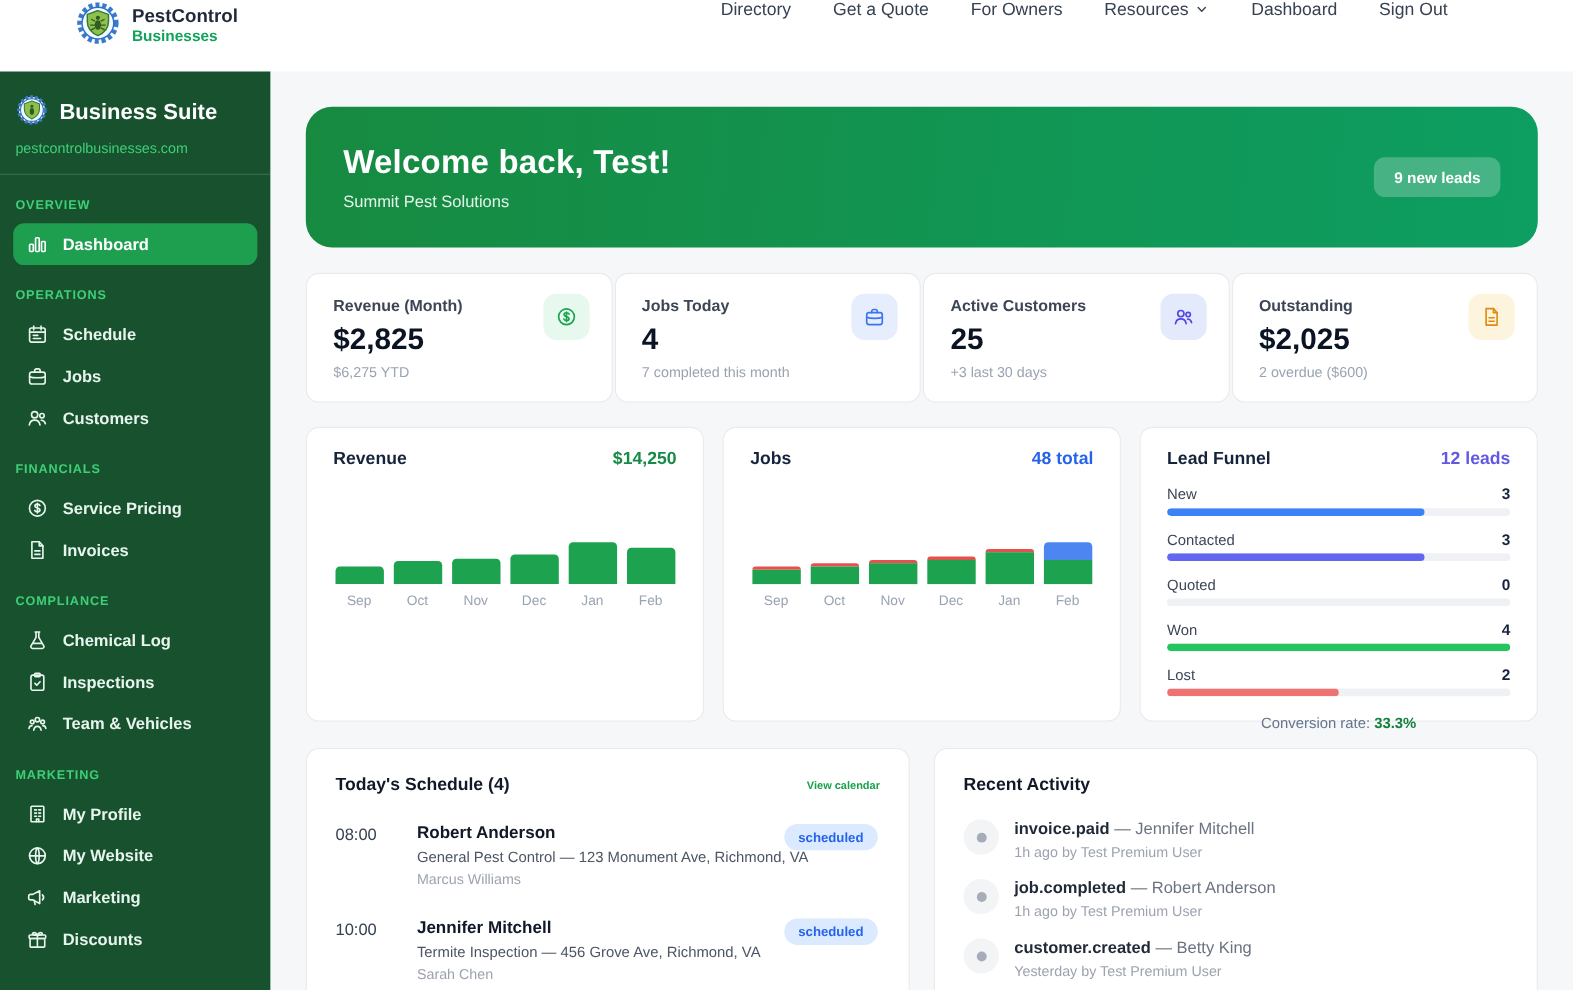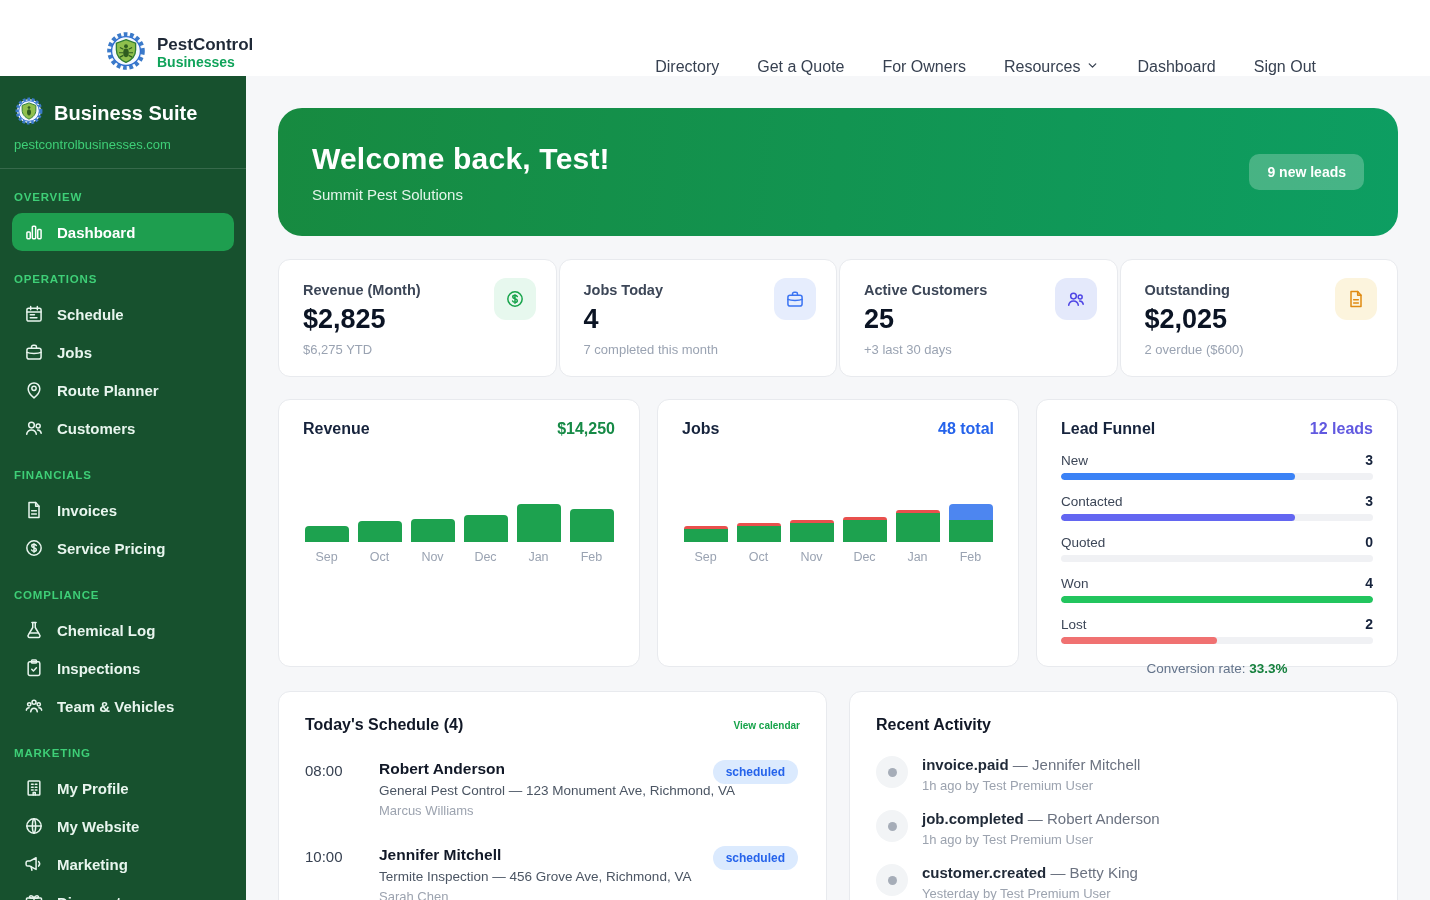--- a/index.html
+++ b/index.html
@@ -1,21 +1,21 @@
 <!DOCTYPE html>
 <html><head>
 <meta charset="utf-8">
 <style>
   * { margin:0; padding:0; box-sizing:border-box; }
   html,body { width:1430px; height:900px; overflow:hidden; background:#fff;
     font-family:"Liberation Sans", sans-serif; }
 
   
-  .topbar { height:65px; display:flex; align-items:flex-end; justify-content:space-between;
-    background:#fff; padding:0 48px 0 105px;margin-top:11px; }
+  .topbar { height:65px; display:flex; align-items:flex-start; justify-content:space-between;
+    background:#fff; padding:0 48px 0 68px; }
   .brand { display:flex; align-items:center; gap:10px; cursor:pointer; }
   .brand-text { line-height:1.1; }
   .brand-name { font-size:17px; font-weight:800; color:#1f2937; }
   .brand-sub { font-size:14px; font-weight:700; color:#10a35a; }
   .topnav { display:flex; align-items:center; gap:38px; margin-right:66px; }
   .topnav-link { font-size:16px; color:#374151; font-weight:500; cursor:pointer;
     display:flex; align-items:center; gap:6px; white-space:nowrap; }
   .topnav-link svg { margin-top:2px; }
 
   
@@ -198,55 +198,46 @@
             <svg width="20" height="20" viewBox="0 0 24 24" fill="none" stroke="currentColor" stroke-width="1.8" stroke-linecap="round" stroke-linejoin="round">
               <rect x="3.5" y="7.5" width="17" height="13" rx="2.5"></rect>
               <path d="M9 7.5V6a2 2 0 012-2h2a2 2 0 012 2v1.5M3.5 12.5c3.5 1.6 13.5 1.6 17 0"></path>
             </svg>
           </span>
           <span>Jobs</span>
         </div>
         <div class="side-item">
           <span class="ic">
             <svg width="20" height="20" viewBox="0 0 24 24" fill="none" stroke="currentColor" stroke-width="1.8" stroke-linecap="round" stroke-linejoin="round">
-              <path d="M12 21.5s-7-5.6-7-11a7 7 0 1114 0c0 5.4-7 11-7 11z"></path>
-              <circle cx="12" cy="10" r="2.6"></circle>
-            </svg>
-          </span>
-          <span>Route Planner</span>
-        </div>
-        <div class="side-item">
-          <span class="ic">
-            <svg width="20" height="20" viewBox="0 0 24 24" fill="none" stroke="currentColor" stroke-width="1.8" stroke-linecap="round" stroke-linejoin="round">
               <circle cx="9" cy="8.5" r="3.4"></circle>
               <path d="M3.2 19.5c.6-3.3 2.8-5.2 5.8-5.2s5.2 1.9 5.8 5.2"></path>
               <circle cx="17" cy="9.5" r="2.4"></circle>
               <path d="M16.3 14.4c2.3.1 3.9 1.5 4.4 3.9"></path>
             </svg>
           </span>
           <span>Customers</span>
         </div>
         <div class="side-section-label">FINANCIALS</div>
         <div class="side-item">
           <span class="ic">
             <svg width="20" height="20" viewBox="0 0 24 24" fill="none" stroke="currentColor" stroke-width="1.8" stroke-linecap="round" stroke-linejoin="round">
+              <circle cx="12" cy="12" r="8.6"></circle>
+              <path d="M12 6.8v10.4M14.8 9.1c-.5-1-1.5-1.5-2.8-1.5-1.5 0-2.7.7-2.7 2s1.2 1.8 2.7 2.2c1.5.4 2.8.9 2.8 2.2s-1.2 2-2.8 2c-1.3 0-2.4-.5-2.9-1.6"></path>
+            </svg>
+          </span>
+          <span>Service Pricing</span>
+        </div>
+        <div class="side-item">
+          <span class="ic">
+            <svg width="20" height="20" viewBox="0 0 24 24" fill="none" stroke="currentColor" stroke-width="1.8" stroke-linecap="round" stroke-linejoin="round">
               <path d="M6 3h8l4 4.5V21H6z"></path>
               <path d="M14 3v4.5h4M9.2 13h5.6M9.2 16.8h5.6"></path>
             </svg>
           </span>
           <span>Invoices</span>
-        </div>
-        <div class="side-item">
-          <span class="ic">
-            <svg width="20" height="20" viewBox="0 0 24 24" fill="none" stroke="currentColor" stroke-width="1.8" stroke-linecap="round" stroke-linejoin="round">
-              <circle cx="12" cy="12" r="8.6"></circle>
-              <path d="M12 6.8v10.4M14.8 9.1c-.5-1-1.5-1.5-2.8-1.5-1.5 0-2.7.7-2.7 2s1.2 1.8 2.7 2.2c1.5.4 2.8.9 2.8 2.2s-1.2 2-2.8 2c-1.3 0-2.4-.5-2.9-1.6"></path>
-            </svg>
-          </span>
-          <span>Service Pricing</span>
         </div>
         <div class="side-section-label">COMPLIANCE</div>
         <div class="side-item">
           <span class="ic">
             <svg width="20" height="20" viewBox="0 0 24 24" fill="none" stroke="currentColor" stroke-width="1.8" stroke-linecap="round" stroke-linejoin="round">
               <path d="M9.5 3h5M10.5 3v6L5.4 17.6A2 2 0 007.1 21h9.8a2 2 0 001.7-3.4L13.5 9V3"></path>
               <path d="M7.5 15.5h9"></path>
             </svg>
           </span>
           <span>Chemical Log</span>

